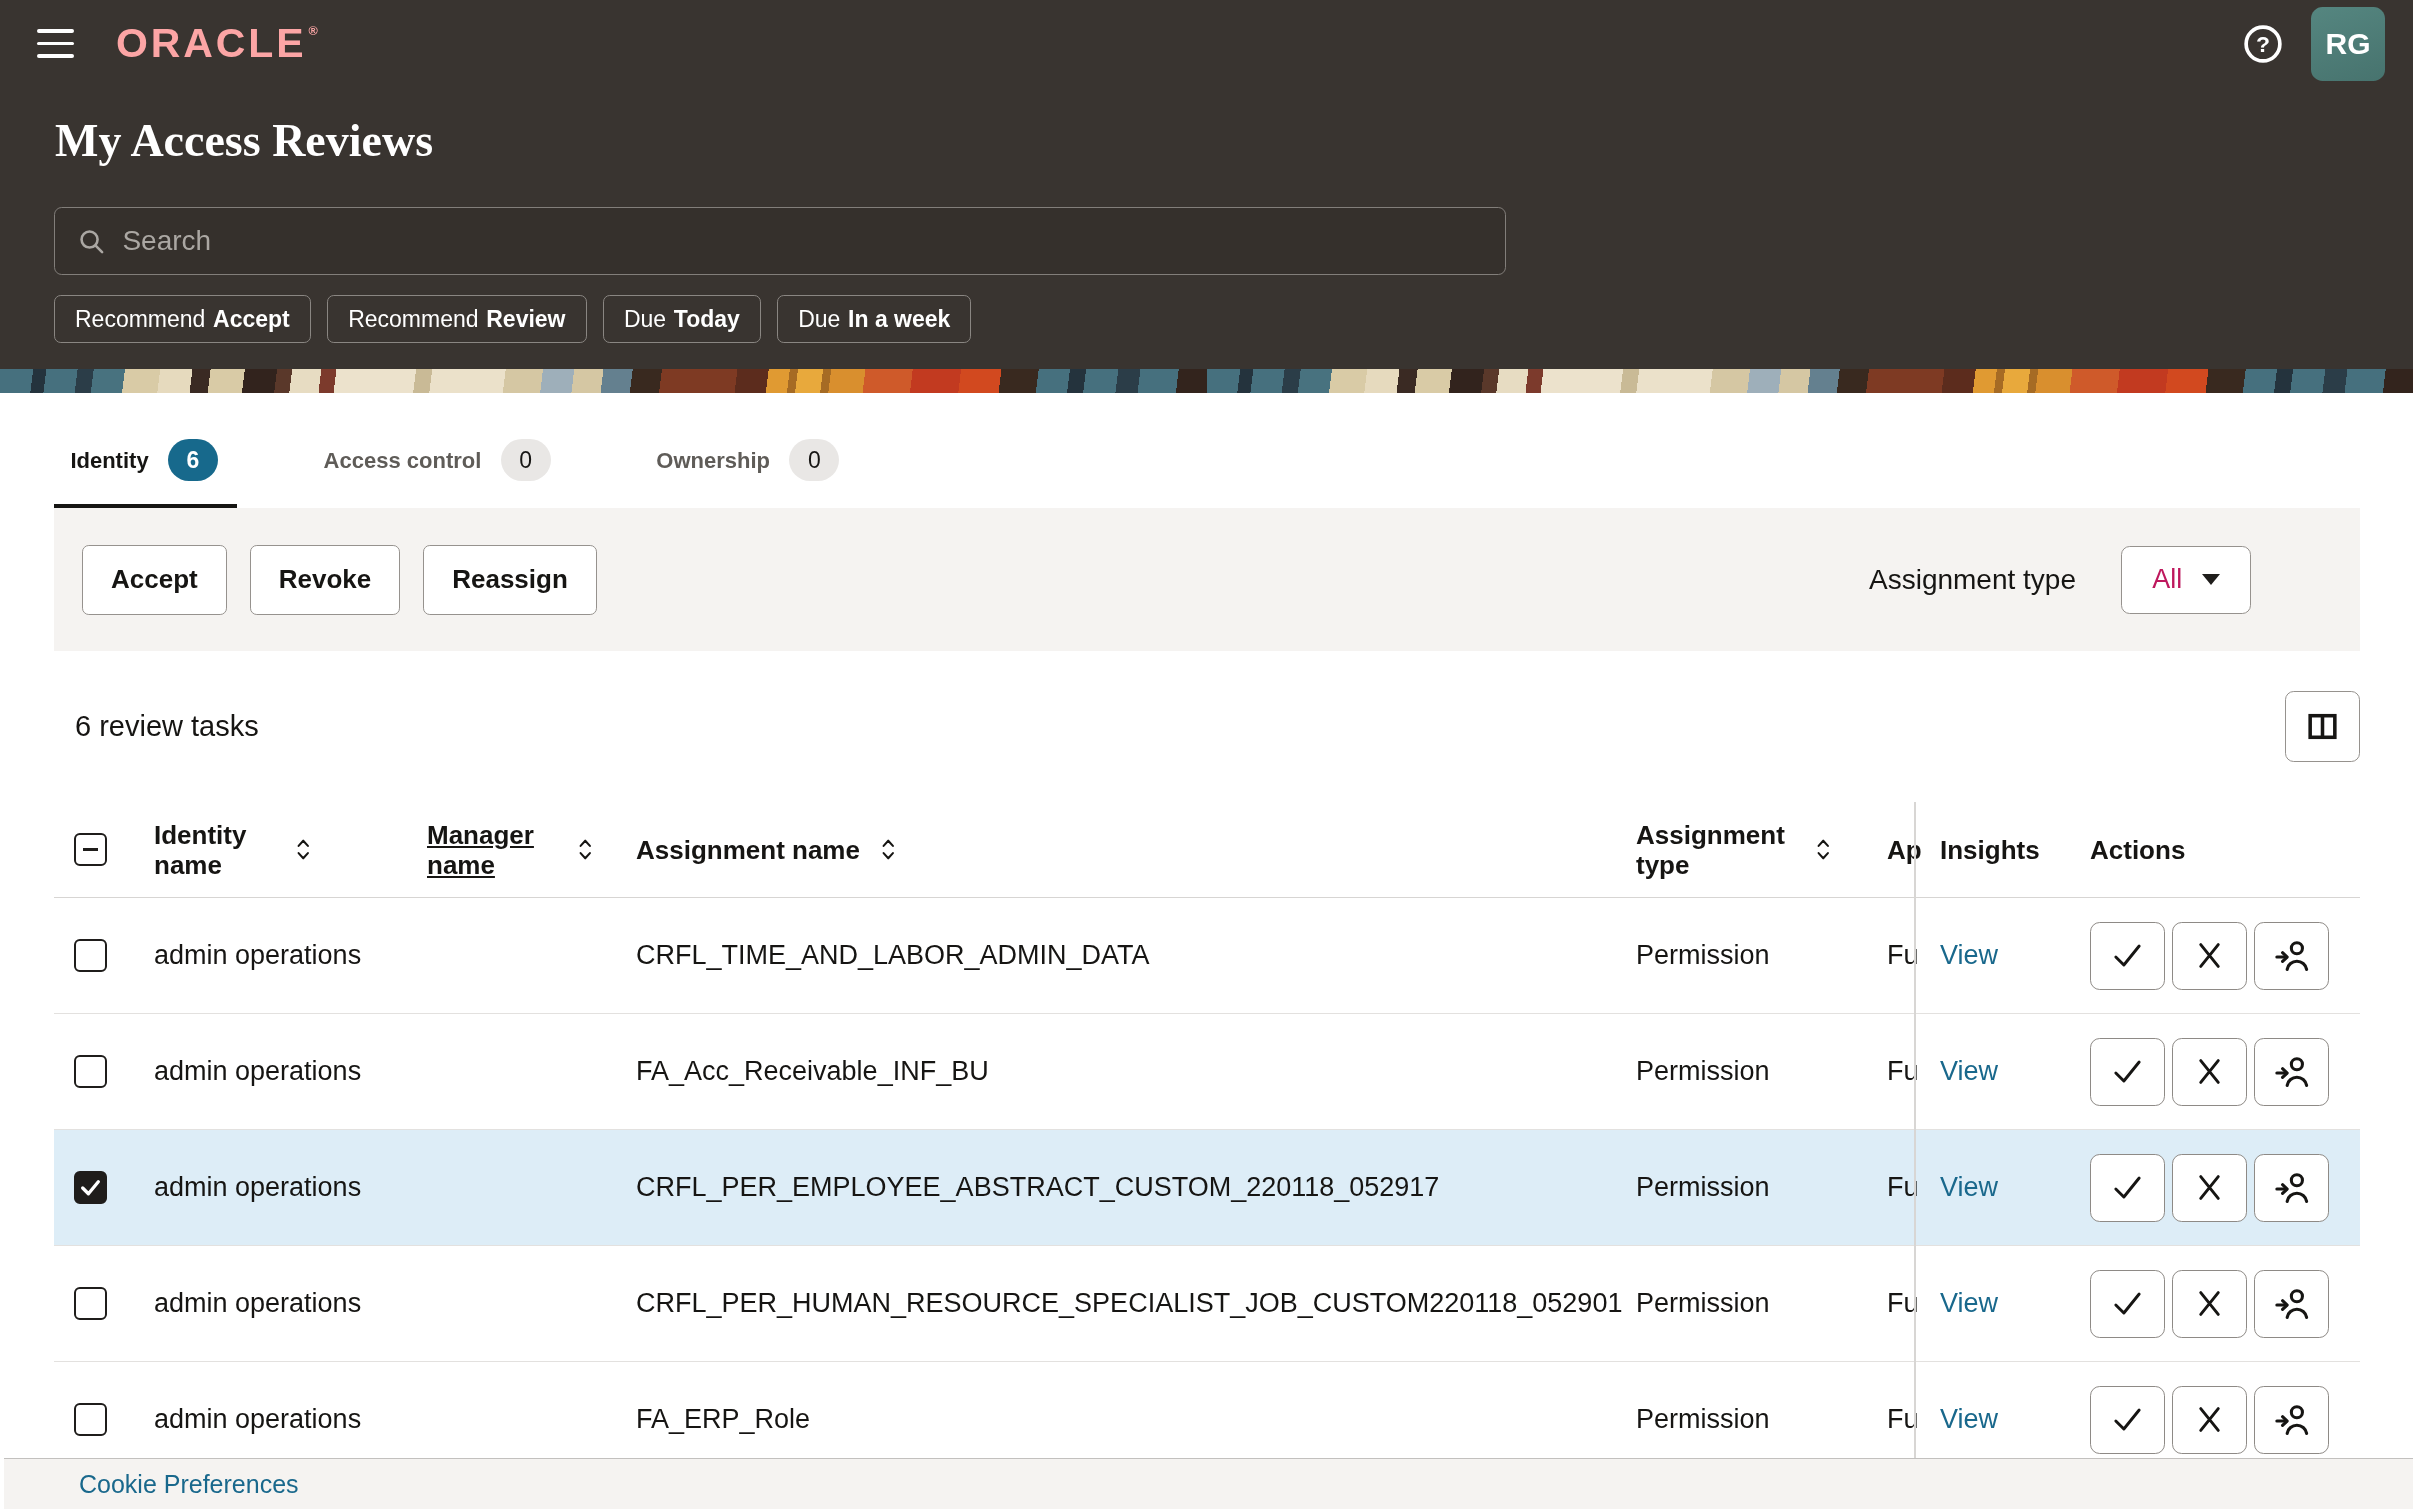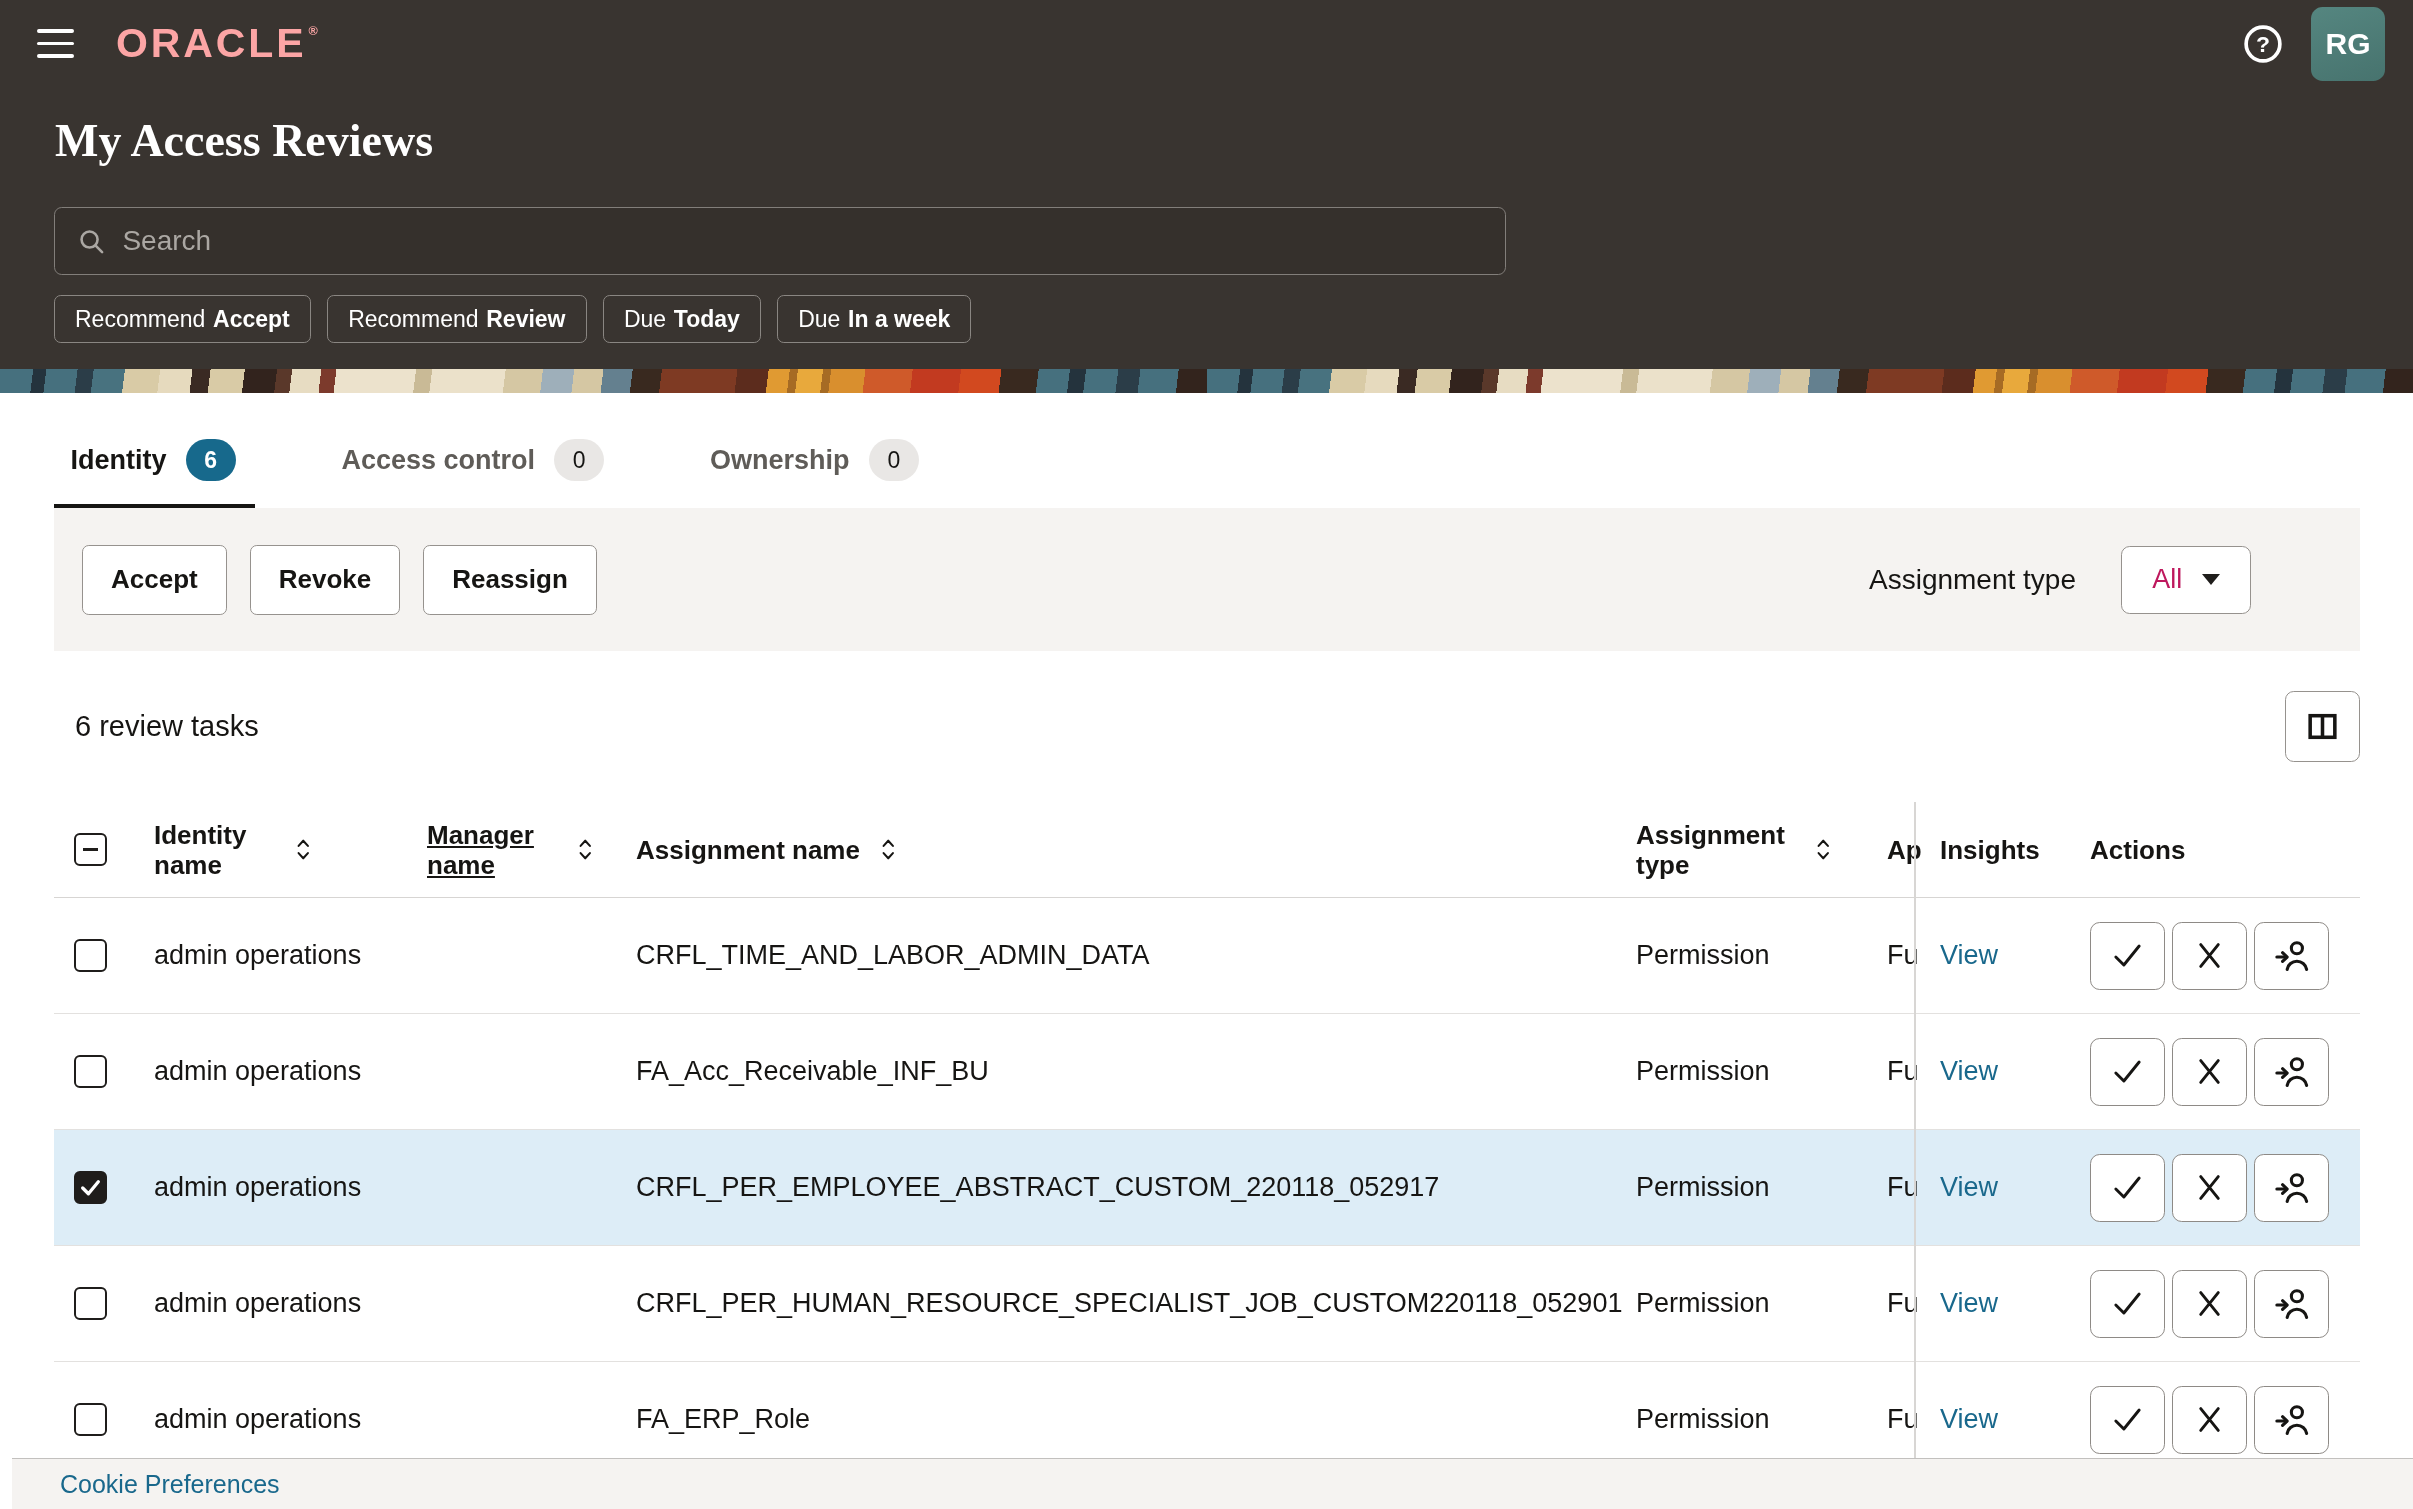--- a/index.html
+++ b/index.html
@@ -44,21 +44,21 @@
     #cf5a2a 859px,#cf5a2a 906px,#c23a20 906px,#c23a20 954px,#d2491f 954px,#d2491f 994px,
     #39291f 994px,#39291f 1031px,#46707e 1031px,#46707e 1062px,#24333d 1062px,#24333d 1078px,#46707e 1078px,#46707e 1110px,#2b3d48 1110px,#2b3d48 1132px,#46707e 1132px,#46707e 1170px,#33241d 1170px,#33241d 1207px);
     background-size:1207px 100%; background-repeat:repeat-x; }
 
   
   .content { padding:0 54px; }
 
   .tabs { display:flex; gap:70px; padding-top:46px; }
   .tab { display:flex; align-items:center; gap:19.3px; padding:0 19.3px 23px 16.4px; border-bottom:4.8px solid transparent; cursor:pointer; background:none; font-family:"Liberation Sans", sans-serif; }
   .tab.active { border-bottom-color:#161513; }
-  .tab-label { font-size:27px; font-weight:bold; color:#5f5c58; line-height:33px; }
+  .tab-label { font-size:22px; font-weight:bold; color:#5f5c58; line-height:33px; }
   .tab.active .tab-label { color:#161513; }
   .badge { min-width:50px; height:42px; padding:0 13.5px; border-radius:21px; display:flex; align-items:center; justify-content:center; font-size:23px; background:#e9e7e5; color:#161513; }
   .badge.badge-active { background:#17698c; color:#fff; font-weight:bold; }
 
   .panel { height:143px; background:#f5f3f1; display:flex; align-items:center; padding:0 109px 0 28px; }
   .btn { height:70px; padding:0 28px; background:#fff; border:1.9px solid #96928e; border-radius:6.8px; font-size:26px; font-weight:bold; color:#161513; cursor:pointer; font-family:"Liberation Sans", sans-serif; }
   .btn + .btn { margin-left:23px; }
   .panel-right { margin-left:auto; display:flex; align-items:center; gap:45px; }
   .assignment-type-label { font-size:28px; color:#161513; }
   .dropdown { height:68px; min-width:130px; padding:8px 23px; background:#fff; border:1.9px solid #96928e; border-radius:8.7px; display:flex; align-items:center; justify-content:center; gap:19.3px; font-size:27px; font-weight:normal; cursor:pointer; font-family:"Liberation Sans", sans-serif; color:#be185d; }
@@ -87,21 +87,21 @@
   .v-divider { position:absolute; left:1860px; top:0; bottom:0; width:1.9px; background:#d8d6d4; }
 
   
   .cb { width:33px; height:33px; border:2.9px solid #1f1d1b; border-radius:5.8px; background:#fff; display:flex; align-items:center; justify-content:center; cursor:pointer; }
   .cb svg { display:none; }
   .cb.checked { background:#1f1d1b; }
   .cb.checked svg { display:block; }
   .cb.indet::after { content:""; width:15.4px; height:3.9px; background:#1f1d1b; }
 
   
-  .footer { position:absolute; left:12px; right:0; bottom:0; height:51px; background:#f5f3f1; border-top:1.9px solid #c2c0be; display:flex; align-items:center; padding-left:48px; z-index:5; }
+  .footer { position:absolute; left:4px; right:0; bottom:0; height:51px; background:#f5f3f1; border-top:1.9px solid #c2c0be; display:flex; align-items:center; padding-left:75px; z-index:5; }
   .footer a { color:#19688c; font-size:25px; text-decoration:none; cursor:pointer; }
 </style>
 </head>
 <body>
 
 <header class="app-header">
   <div class="topbar">
     <button class="hamburger">
         <span></span>
         <span></span>

